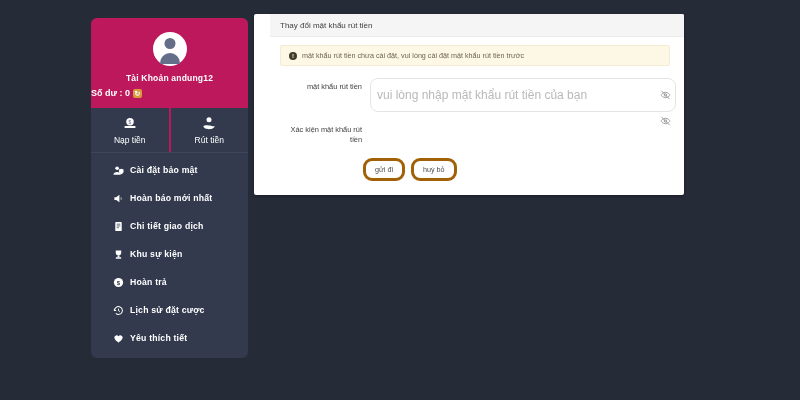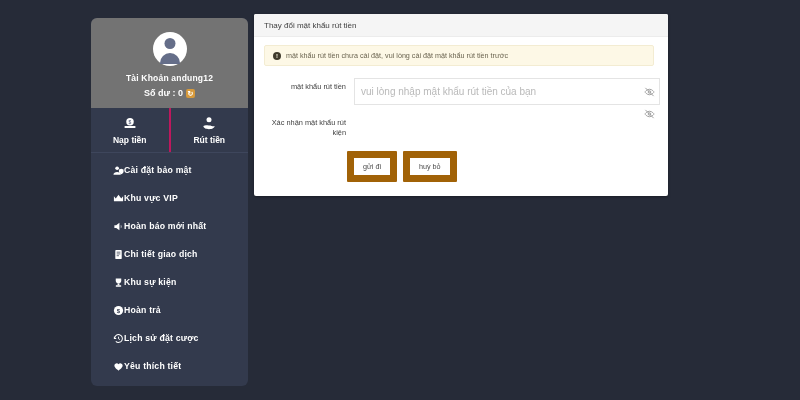--- a/index.html
+++ b/index.html
@@ -19,21 +19,21 @@
   #sidebar {
     position: absolute;
     left: 91px;
     top: 18px;
     width: 157px;
     border-radius: 6px;
     overflow: hidden;
     background: #333a4d;
   }
   #account-card {
-    background: #737373;
+    background: #be185d;
     padding: 12px 0 10px 0;
     text-align: center;
   }
   #avatar {
     width: 34px;
     height: 34px;
     margin: 2px auto 7px auto;
     border-radius: 50%;
     background: #ffffff;
     position: relative;
@@ -64,21 +64,20 @@
     font-weight: bold;
     letter-spacing: 0.2px;
     margin-bottom: 5px;
   }
   .balance-row {
     color: #ffffff;
     font-size: 9px;
     font-weight: bold;
     display: flex;
     align-items: center;
-    justify-content: center;
     gap: 3px;
   }
   .refresh-icon {
     display: inline-block;
     width: 9px;
     height: 9px;
     border-radius: 2px;
     background: #d79a3c;
     position: relative;
     font-size: 7px;
@@ -90,39 +89,40 @@
   #tabs {
     display: flex;
     border-bottom: 1px solid #3e465c;
   }
   .tab {
     flex: 1;
     text-align: center;
     padding: 8px 0 7px 0;
     color: #ffffff;
     font-size: 8.5px;
-    font-weight: bold;
+    font-weight: normal;
     cursor: pointer;
   }
   .tab + .tab {
     border-left: 2px solid #be185d;
   }
   .tab-icon {
     display: block;
     margin: 0 auto 4px auto;
     width: 16px;
     height: 15px;
   }
 
   #menu {
     padding: 3px 0 6px 0;
   }
   .menu-item {
     display: flex;
     align-items: center;
+    gap: 6px;
     padding: 8.5px 0 8.5px 22px;
     color: #ffffff;
     font-size: 8.7px;
     font-weight: bold;
     letter-spacing: 0.2px;
     cursor: pointer;
   }
   .menu-item .mi-icon {
     width: 11px;
     height: 11px;
@@ -136,20 +136,21 @@
   
   #panel {
     position: absolute;
     left: 254px;
     top: 14px;
     width: 414px;
     background: #ffffff;
     border-radius: 2px;
     overflow: hidden;
     box-shadow: 0 1px 3px rgba(0,0,0,0.35);
+    padding-left: 16px;
   }
   #panel-header {
     background: #f5f5f5;
     border-bottom: 1px solid #ececec;
     padding: 7px 10px 6px 10px;
     font-size: 8px;
     color: #3f3f3f;
   }
   #panel-body {
     padding: 8px 8px 14px 8px;
@@ -195,26 +196,26 @@
     color: #3f3f3f;
     line-height: 1.35;
   }
   .input-wrap {
     flex: 1;
     position: relative;
   }
   .form-input {
     width: 100%;
     box-sizing: border-box;
-    height: 27px;
+    height: 34px;
     border: 1px solid #e4e4e4;
-    border-radius: 0;
+    border-radius: 8px;
     background: #fff;
     font-family: "Liberation Sans", sans-serif;
-    font-size: 10px;
+    font-size: 12px;
     color: #333;
     padding: 0 20px 0 6px;
     outline: none;
   }
   .form-input::placeholder { color: #b9b9b9; }
   .eye-btn {
     position: absolute;
     right: 5px;
     top: 50%;
     transform: translateY(-50%);
@@ -227,23 +228,23 @@
   }
 
   .btn-row {
     margin-left: 84px;
     padding-left: 1px;
     display: flex;
     gap: 6px;
     margin-top: 13px;
   }
   .btn {
-    border: 7px solid #a16207;
+    border: 3px solid #a16207;
     background: #fff;
-    border-radius: 1px;
+    border-radius: 9px;
     font-family: "Liberation Sans", sans-serif;
     font-size: 7.2px;
     color: #4a4a4a;
     padding: 4px 9px 4px 9px;
     cursor: pointer;
   }
 </style>
 </head>
 <body>
 
@@ -285,28 +286,20 @@
       <span class="mi-icon">
         <svg viewBox="0 0 24 24" width="11" height="11" fill="#ffffff">
           <circle cx="9" cy="7" r="4"></circle>
             <path d="M1 21c0-4 4-6 8-6s8 2 8 6z"></path>
           <path d="M18 8l5 2v4c0 3-2.5 5-5 6-2.5-1-5-3-5-6v-4z"></path>
         </svg>
       </span>
       <span>Cài đặt bảo mật</span>
     </div>
 
-    <div class="menu-item">
-      <span class="mi-icon">
-        <svg viewBox="0 0 24 24" width="11" height="11" fill="#ffffff">
-          <path d="M2 7l4 5 6-8 6 8 4-5v11H2z"></path>
-        </svg>
-      </span>
-      <span>Khu vực VIP</span>
-    </div>
 
     <div class="menu-item">
       <span class="mi-icon">
         <svg viewBox="0 0 24 24" width="11" height="11" fill="#ffffff">
           <path d="M3 9v6h4l7 5V4L7 9z"></path>
             <path d="M17 8c2 1.5 2 6.5 0 8v-8z"></path>
         </svg>
       </span>
       <span>Hoàn báo mới nhất</span>
     </div>
@@ -389,21 +382,21 @@
           <svg viewBox="0 0 24 24" width="11" height="11" fill="none" stroke="#9a9a9a" stroke-width="2">
             <path d="M2 12s4-6 10-6 10 6 10 6-4 6-10 6S2 12 2 12z"></path>
             <circle cx="12" cy="12" r="2.8"></circle>
             <path d="M3 3l18 18"></path>
           </svg>
         </span>
       </div>
     </div>
 
     <div class="form-row">
-      <div class="form-label">Xác nhận mật khẩu rút kiện</div>
+      <div class="form-label">Xác kiện mật khẩu rút tiền</div>
       <div class="input-wrap">
         <span class="eye-btn">
           <svg viewBox="0 0 24 24" width="11" height="11" fill="none" stroke="#9a9a9a" stroke-width="2">
             <path d="M2 12s4-6 10-6 10 6 10 6-4 6-10 6S2 12 2 12z"></path>
             <circle cx="12" cy="12" r="2.8"></circle>
             <path d="M3 3l18 18"></path>
           </svg>
         </span>
       </div>
     </div>

